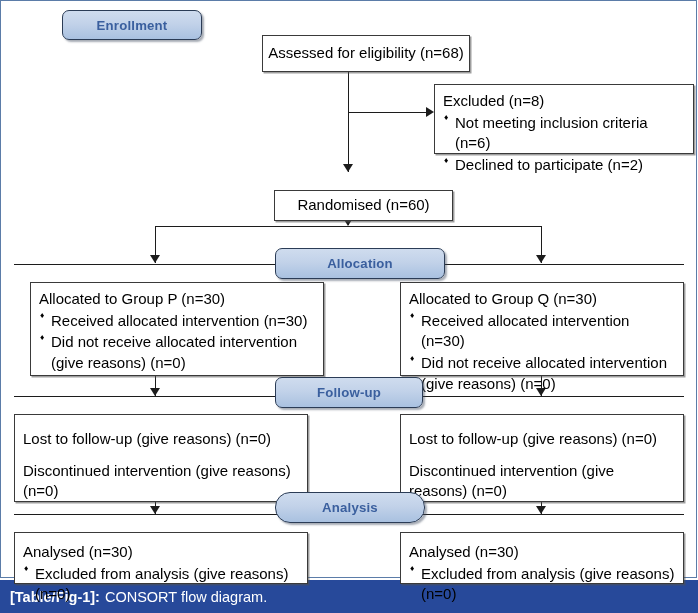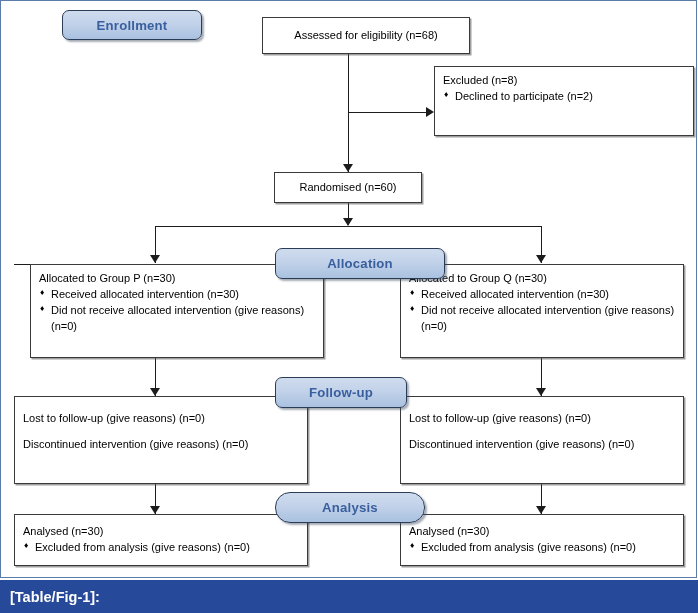--- a/index.html
+++ b/index.html
@@ -20,25 +20,26 @@
     background:#ffffff;
   }
 
   
   .box{
     position:absolute;
     box-sizing:border-box;
     border:1px solid #3a3a3a;
     background:#ffffff;
     box-shadow:1.5px 1.5px 0 rgba(80,80,80,.55);
-    font-size:11px;
+    font-size:15px;
     color:#000000;
     line-height:1.38;
     padding:6px 8px 5px 8px;
     z-index:4;
+    margin-top:18px;
   }
   .box .ln{white-space:normal;}
   .box .ln.head{margin:1px 0 1px 0;}
   .box .bullet{
     display:block;
     position:relative;
     padding-left:12px;
     margin-top:1px;
   }
   .box .bullet:before{
@@ -133,34 +134,35 @@
   <div class="arrow-down" style="left:536px;top:506px;"></div>
 
   <div class="hline" style="left:14px;top:264px;width:670px;"></div>
   <div class="hline" style="left:14px;top:396px;width:670px;"></div>
   <div class="hline" style="left:14px;top:514px;width:670px;"></div>
 
   <div class="badge" style="left:62px;top:10px;width:140px;height:30px;">Enrollment</div>
 
   <div class="badge" style="left:275px;top:248px;width:170px;height:31px;">Allocation</div>
 
-  <div class="badge" style="left:275px;top:377px;width:132px;height:31px;">Follow-up</div>
+  <div class="badge" style="left:275px;top:377px;width:148px;height:31px;">Follow-up</div>
 
   <div class="badge" style="left:275px;top:492px;width:150px;height:31px;border-radius:15px;">Analysis</div>
 
   <div class="box center" style="left:262px;top:17px;width:208px;height:37px;">
     <span class="ln">Assessed for eligibility (n=68)</span>
   </div>
 
   <div class="box" style="left:434px;top:66px;width:260px;height:70px;">
     <span class="ln head">Excluded (n=8)</span>
+    <span class="bullet">Not meeting inclusion criteria (n=6)</span>
     <span class="bullet">Declined to participate (n=2)</span>
   </div>
 
-  <div class="box center" style="left:274px;top:172px;width:148px;height:31px;">
+  <div class="box center" style="left:274px;top:172px;width:179px;height:31px;">
     <span class="ln">Randomised (n=60)</span>
   </div>
 
   <div class="box" style="left:30px;top:264px;width:294px;height:94px;">
     <span class="ln head">Allocated to Group P (n=30)</span>
     <span class="bullet">Received allocated intervention (n=30)</span>
     <span class="bullet">Did not receive allocated intervention (give reasons) (n=0)</span>
   </div>
 
   <div class="box" style="left:400px;top:264px;width:284px;height:94px;">
@@ -186,15 +188,16 @@
     <span class="bullet">Excluded from analysis (give reasons) (n=0)</span>
   </div>
 
   <div class="box" style="left:400px;top:514px;width:284px;height:52px;padding-top:9px;">
     <span class="ln head">Analysed (n=30)</span>
     <span class="bullet">Excluded from analysis (give reasons) (n=0)</span>
   </div>
 
   <div id="caption">
     <span class="lbl">[Table/Fig-1]:</span>
+    <span>CONSORT flow diagram.</span>
   </div>
 
 </div>
 
 </body></html>

